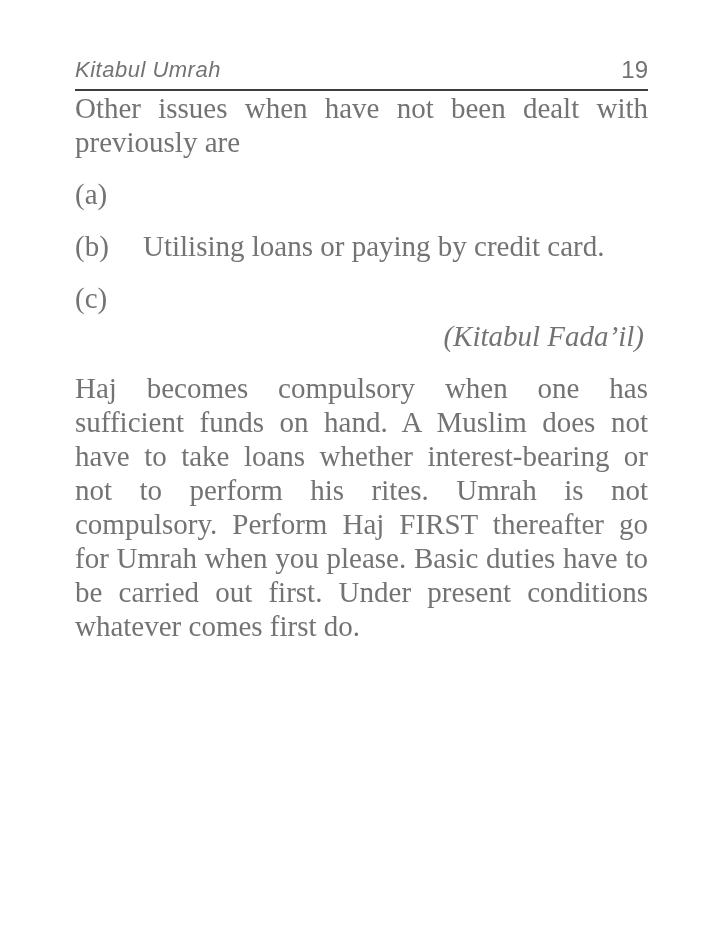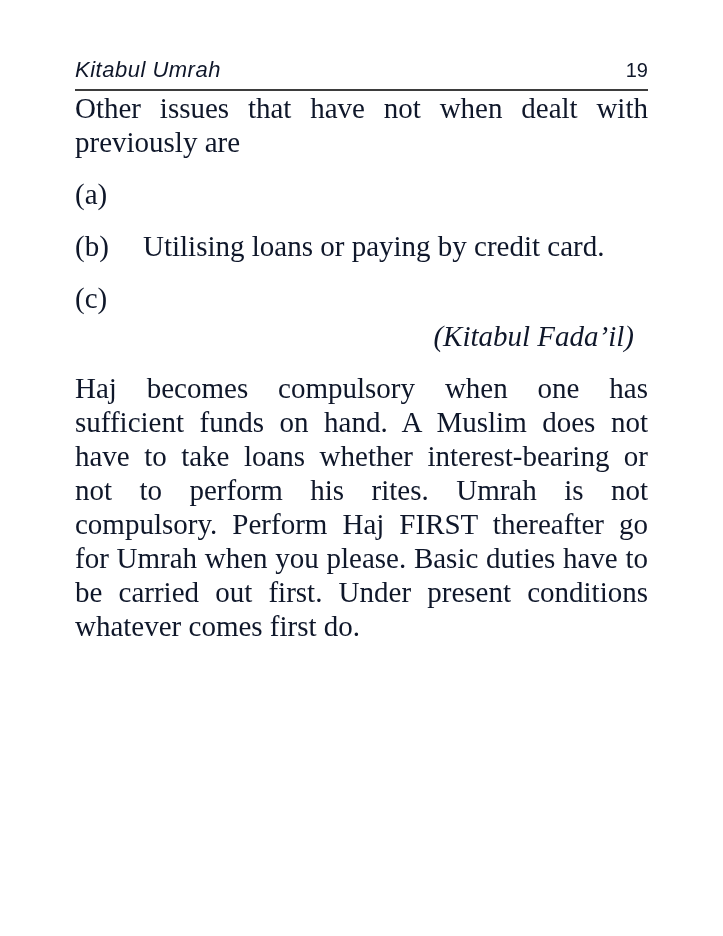--- a/index.html
+++ b/index.html
@@ -5,21 +5,21 @@
   html, body {
     margin: 0;
     padding: 0;
     background: #ffffff;
   }
   .page {
     position: relative;
     width: 723px;
     height: 936px;
     background: #ffffff;
-    color: #0f172a;
+    color: #737373;
     font-family: "Liberation Serif", serif;
     overflow: hidden;
     box-sizing: border-box;
   }
   .content {
     margin: 0 75px;
     width: 573px;
   }
   
   .header {
@@ -32,21 +32,21 @@
   }
   .header-title {
     font-family: "Liberation Sans", sans-serif;
     font-style: italic;
     font-size: 22px;
     line-height: 28px;
     letter-spacing: 0.5px;
   }
   .page-number {
     font-family: "Liberation Sans", sans-serif;
-    font-size: 20px;
+    font-size: 24px;
     line-height: 28px;
     text-align: center;
   }
   
   .body-text {
     font-size: 29px;
     line-height: 34px;
     text-align: justify;
   }
   .para {
@@ -64,38 +64,38 @@
     flex: 0 0 68px;
     text-align: left;
   }
   .list-text {
     flex: 1;
     text-align: justify;
   }
   .attribution {
     text-align: right;
     font-style: italic;
-    margin: -14px 14px 18px 0;
+    margin: -14px 4px 18px 0;
   }
 </style>
 </head>
 <body>
 
 <div class="page">
   <div class="content">
 
     <div class="header">
       <span class="header-title">Kitabul Umrah</span>
       <span class="page-number">19</span>
     </div>
 
     <div class="body-text">
 
 
-      <p class="para">Other issues that have not when dealt with previously are</p>
+      <p class="para">Other issues when have not been dealt with previously are</p>
 
       <div class="list-item">
         <span class="list-label">(a)</span>
       </div>
 
       <div class="list-item">
         <span class="list-label">(b)</span>
         <span class="list-text">Utilising loans or paying by credit card.</span>
       </div>
 

